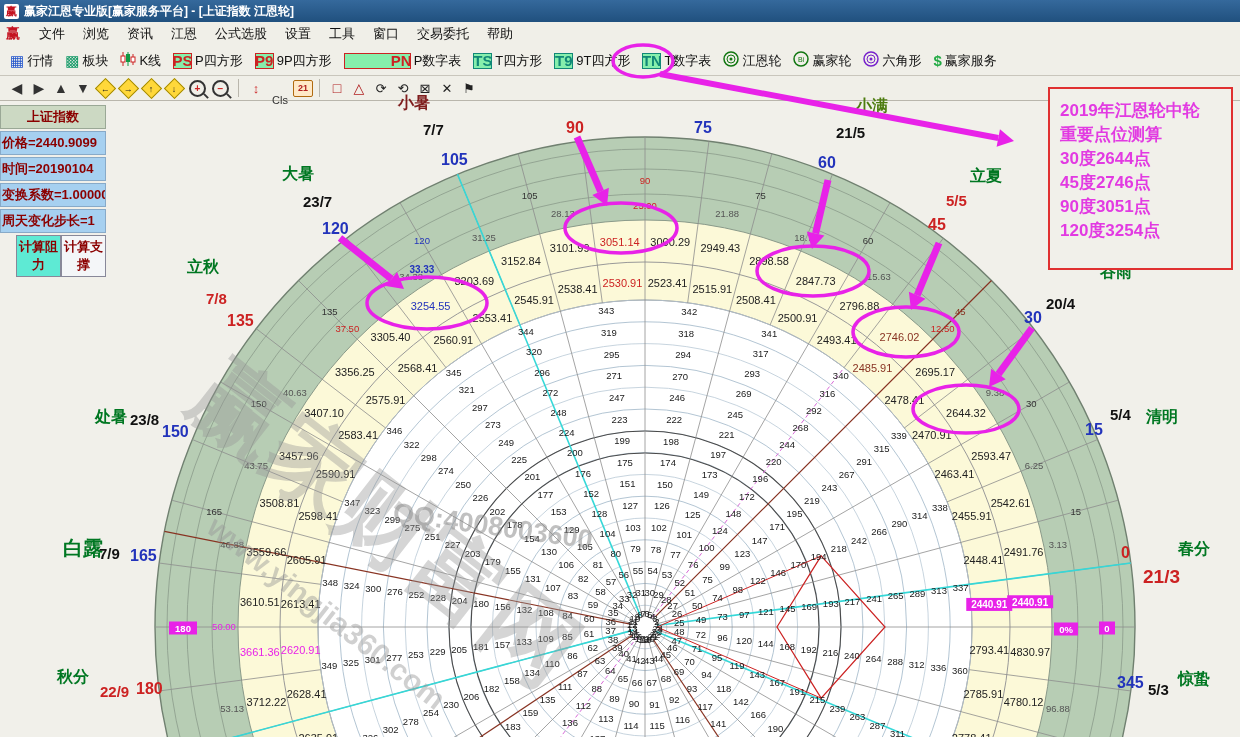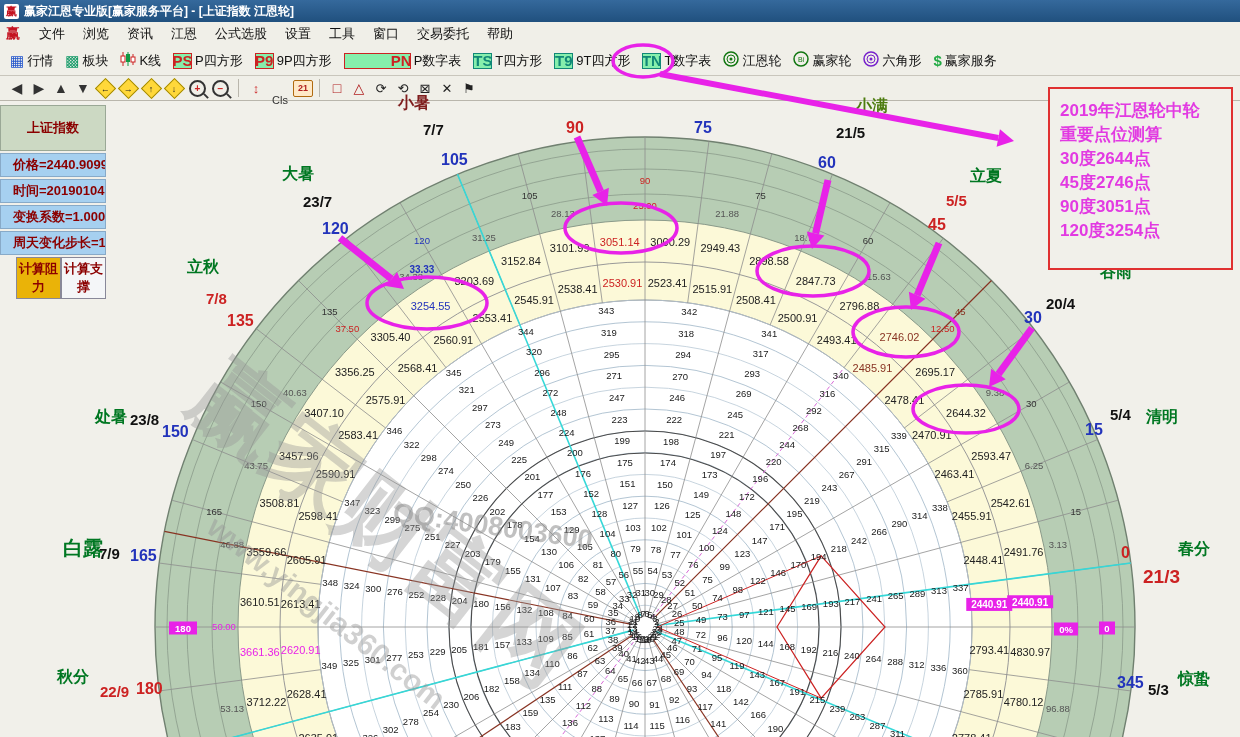--- a/index.html
+++ b/index.html
@@ -32,26 +32,26 @@
   .dia{display:inline-flex;width:13px;height:13px;background:#ffd83a;border:1px solid #a08800;
     transform:rotate(45deg);align-items:center;justify-content:center;margin:0 4px;}
   .dia i{transform:rotate(-45deg);font-style:normal;font-size:9px;font-weight:bold;color:#222;}
   .mag{position:relative;width:13px;height:13px;border:2px solid #333;border-radius:50%;
     display:inline-flex;align-items:center;justify-content:center;font-size:10px;font-weight:bold;color:#c22;margin:0 3px;}
   .mag::after{content:"";position:absolute;width:6px;height:2px;background:#333;right:-5px;bottom:-2px;transform:rotate(45deg);}
   .vsep{width:1px;height:18px;background:#b9b6ac;margin:0 6px;}
   
   .panel{position:absolute;left:0;top:105px;width:106px;z-index:30;font-size:13px;}
   .panel .hd{background:#ccd9c3;color:#8b0000;font-weight:bold;text-align:center;
-    border:1px solid #9aa896;padding:13px 0;margin-bottom:2px;}
+    border:1px solid #9aa896;padding:2px 0;margin-bottom:2px;}
   .panel .row{background:#a6d0f0;color:#8b0000;font-weight:bold;border:1px solid #88aac8;
-    padding:2px 12px;margin-bottom:2px;white-space:nowrap;overflow:hidden;}
+    padding:2px 1px;margin-bottom:2px;white-space:nowrap;overflow:hidden;}
   .panel .btns{display:flex;}
   .panel .btn{flex:1;text-align:center;font-weight:bold;color:#8b0000;padding:2px 0;border:1px solid #889;cursor:default;}
-  .panel .btn.b1{background:#eab308;margin-left:16px;}
+  .panel .btn.b1{background:#5eead4;margin-left:16px;}
   .panel .btn.b2{background:#f4f6f8;}
   
   #wheel-wrap{position:absolute;left:0;top:101px;width:1240px;height:636px;z-index:5;}
   .wlabel{position:absolute;font-weight:bold;white-space:nowrap;z-index:12;}
   
   .annbox{position:absolute;left:1048px;top:87px;width:185px;height:183px;z-index:40;
     border:2px solid #e03030;background:#f1f0ea;box-sizing:border-box;padding:10px 6px 0 10px;}
   .annbox div{color:#e23ae2;font-size:17px;font-weight:bold;line-height:24px;white-space:nowrap;}
   #overlay{position:absolute;left:0;top:0;width:1240px;height:737px;z-index:50;pointer-events:none;}
 </style>

